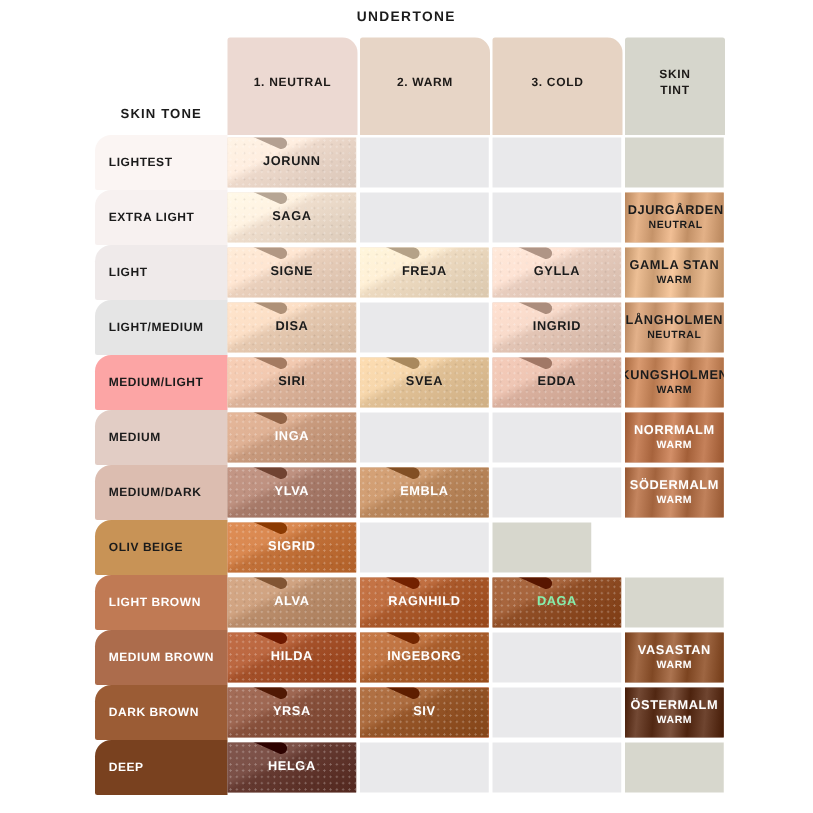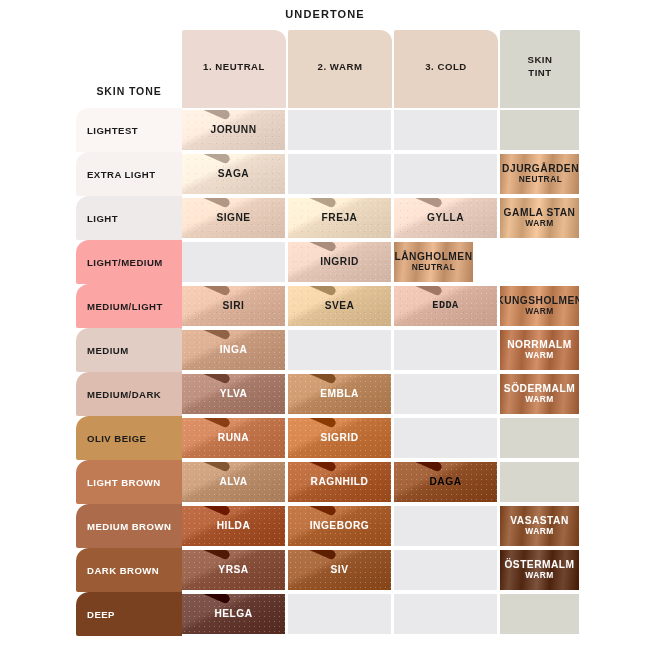--- a/index.html
+++ b/index.html
@@ -252,22 +252,30 @@
             </div>
           </div>
           <div class="cell-wrap tint">
             <div class="swatch" style="background: rgb(217, 171, 129); color: rgb(27, 27, 27);">
               <div class="gloss" style="background: linear-gradient(95deg, rgb(191, 145, 103) 0%, rgb(237, 191, 149) 14%, rgb(203, 157, 115) 30%, rgb(247, 201, 159) 48%, rgb(199, 153, 111) 64%, rgb(233, 187, 145) 80%, rgb(189, 143, 101) 100%);"></div>
               <div class="nm">GAMLA STAN<span class="sub">WARM</span></div>
             </div>
           </div>
         </div>
         <div class="row">
-          <div class="label-cell" style="background: #fca5a5; color: rgb(27, 27, 27);">
+          <div class="label-cell" style="background: #e5e5e5; color: rgb(27, 27, 27);">
             <span>LIGHT/MEDIUM</span>
+          </div>
+          <div class="cell-wrap">
+            <div class="swatch" style="background: rgb(236, 207, 182); color: rgb(27, 27, 27);">
+              <div class="sweep" style="background: linear-gradient(154deg, rgb(255, 229, 204) 0%, rgb(252, 223, 198) 34%, rgb(230, 201, 176) 44%, rgb(220, 191, 166) 72%, rgb(212, 183, 158) 100%);"></div>
+              <div class="grain"></div>
+              <div class="stroke" style="background: rgb(174, 145, 120);"></div>
+              <div class="nm">DISA</div>
+            </div>
           </div>
           <div class="cell-wrap">
             <div class="swatch empty" style="background: rgb(233, 233, 235); color: rgb(27, 27, 27);"></div>
           </div>
           <div class="cell-wrap">
             <div class="swatch" style="background: rgb(233, 203, 187); color: rgb(27, 27, 27);">
               <div class="sweep" style="background: linear-gradient(154deg, rgb(255, 225, 209) 0%, rgb(249, 219, 203) 34%, rgb(227, 197, 181) 44%, rgb(217, 187, 171) 72%, rgb(209, 179, 163) 100%);"></div>
               <div class="grain"></div>
               <div class="stroke" style="background: rgb(171, 141, 125);"></div>
               <div class="nm">INGRID</div>
@@ -294,21 +302,21 @@
           </div>
           <div class="cell-wrap">
             <div class="swatch" style="background: rgb(231, 199, 156); color: rgb(27, 27, 27);">
               <div class="sweep" style="background: linear-gradient(154deg, rgb(253, 221, 178) 0%, rgb(247, 215, 172) 34%, rgb(225, 193, 150) 44%, rgb(215, 183, 140) 72%, rgb(207, 175, 132) 100%);"></div>
               <div class="grain"></div>
               <div class="stroke" style="background: rgb(169, 137, 94);"></div>
               <div class="nm">SVEA</div>
             </div>
           </div>
           <div class="cell-wrap">
-            <div class="swatch" style="background: rgb(223, 182, 164); color: rgb(27, 27, 27); font-family: Liberation Mono, monospace;">
+            <div class="swatch" style="background: rgb(223, 182, 164); color: rgb(27, 27, 27);">
               <div class="sweep" style="background: linear-gradient(154deg, rgb(245, 204, 186) 0%, rgb(239, 198, 180) 34%, rgb(217, 176, 158) 44%, rgb(207, 166, 148) 72%, rgb(199, 158, 140) 100%);"></div>
               <div class="grain"></div>
               <div class="stroke" style="background: rgb(161, 120, 102);"></div>
               <div class="nm">EDDA</div>
             </div>
           </div>
           <div class="cell-wrap tint">
             <div class="swatch" style="background: rgb(197, 134, 92); color: rgb(27, 27, 27);">
               <div class="gloss" style="background: linear-gradient(95deg, rgb(171, 108, 66) 0%, rgb(217, 154, 112) 14%, rgb(183, 120, 78) 30%, rgb(227, 164, 122) 48%, rgb(179, 116, 74) 64%, rgb(213, 150, 108) 80%, rgb(169, 106, 64) 100%);"></div>
               <div class="nm">KUNGSHOLMEN<span class="sub">WARM</span></div>
@@ -368,28 +376,20 @@
               <div class="gloss" style="background: linear-gradient(95deg, rgb(150, 87, 49) 0%, rgb(196, 133, 95) 14%, rgb(162, 99, 61) 30%, rgb(206, 143, 105) 48%, rgb(158, 95, 57) 64%, rgb(192, 129, 91) 80%, rgb(148, 85, 47) 100%);"></div>
               <div class="nm">SÖDERMALM<span class="sub">WARM</span></div>
             </div>
           </div>
         </div>
         <div class="row">
           <div class="label-cell" style="background: rgb(200, 147, 86); color: rgb(27, 27, 27);">
             <span>OLIV BEIGE</span>
           </div>
           <div class="cell-wrap">
-            <div class="swatch" style="background: rgb(201, 123, 82); color: rgb(255, 255, 255);">
-              <div class="sweep" style="background: linear-gradient(154deg, rgb(223, 145, 104) 0%, rgb(217, 139, 98) 34%, rgb(195, 117, 76) 44%, rgb(185, 107, 66) 72%, rgb(177, 99, 58) 100%);"></div>
-              <div class="grain"></div>
-              <div class="stroke" style="background: rgb(139, 61, 20);"></div>
-              <div class="nm">RUNA</div>
-            </div>
-          </div>
-          <div class="cell-wrap">
             <div class="swatch" style="background: rgb(201, 120, 64); color: rgb(255, 255, 255);">
               <div class="sweep" style="background: linear-gradient(154deg, rgb(223, 142, 86) 0%, rgb(217, 136, 80) 34%, rgb(195, 114, 58) 44%, rgb(185, 104, 48) 72%, rgb(177, 96, 40) 100%);"></div>
               <div class="grain"></div>
               <div class="stroke" style="background: rgb(139, 58, 2);"></div>
               <div class="nm">SIGRID</div>
             </div>
           </div>
           <div class="cell-wrap">
             <div class="swatch empty" style="background: rgb(233, 233, 235); color: rgb(27, 27, 27);"></div>
           </div>
@@ -411,21 +411,21 @@
           </div>
           <div class="cell-wrap">
             <div class="swatch" style="background: rgb(176, 95, 49); color: rgb(255, 255, 255);">
               <div class="sweep" style="background: linear-gradient(154deg, rgb(198, 117, 71) 0%, rgb(192, 111, 65) 34%, rgb(170, 89, 43) 44%, rgb(160, 79, 33) 72%, rgb(152, 71, 25) 100%);"></div>
               <div class="grain"></div>
               <div class="stroke" style="background: rgb(114, 33, 0);"></div>
               <div class="nm">RAGNHILD</div>
             </div>
           </div>
           <div class="cell-wrap">
-            <div class="swatch" style="background: rgb(150, 84, 44); color: #000000;">
+            <div class="swatch" style="background: rgb(150, 84, 44); color: #86efac;">
               <div class="sweep" style="background: linear-gradient(154deg, rgb(172, 106, 66) 0%, rgb(166, 100, 60) 34%, rgb(144, 78, 38) 44%, rgb(134, 68, 28) 72%, rgb(126, 60, 20) 100%);"></div>
               <div class="grain"></div>
               <div class="stroke" style="background: rgb(88, 22, 0);"></div>
               <div class="nm">DAGA</div>
             </div>
           </div>
           <div class="cell-wrap tint">
             <div class="swatch empty" style="background: rgb(215, 215, 205); color: rgb(27, 27, 27);"></div>
           </div>
         </div>

